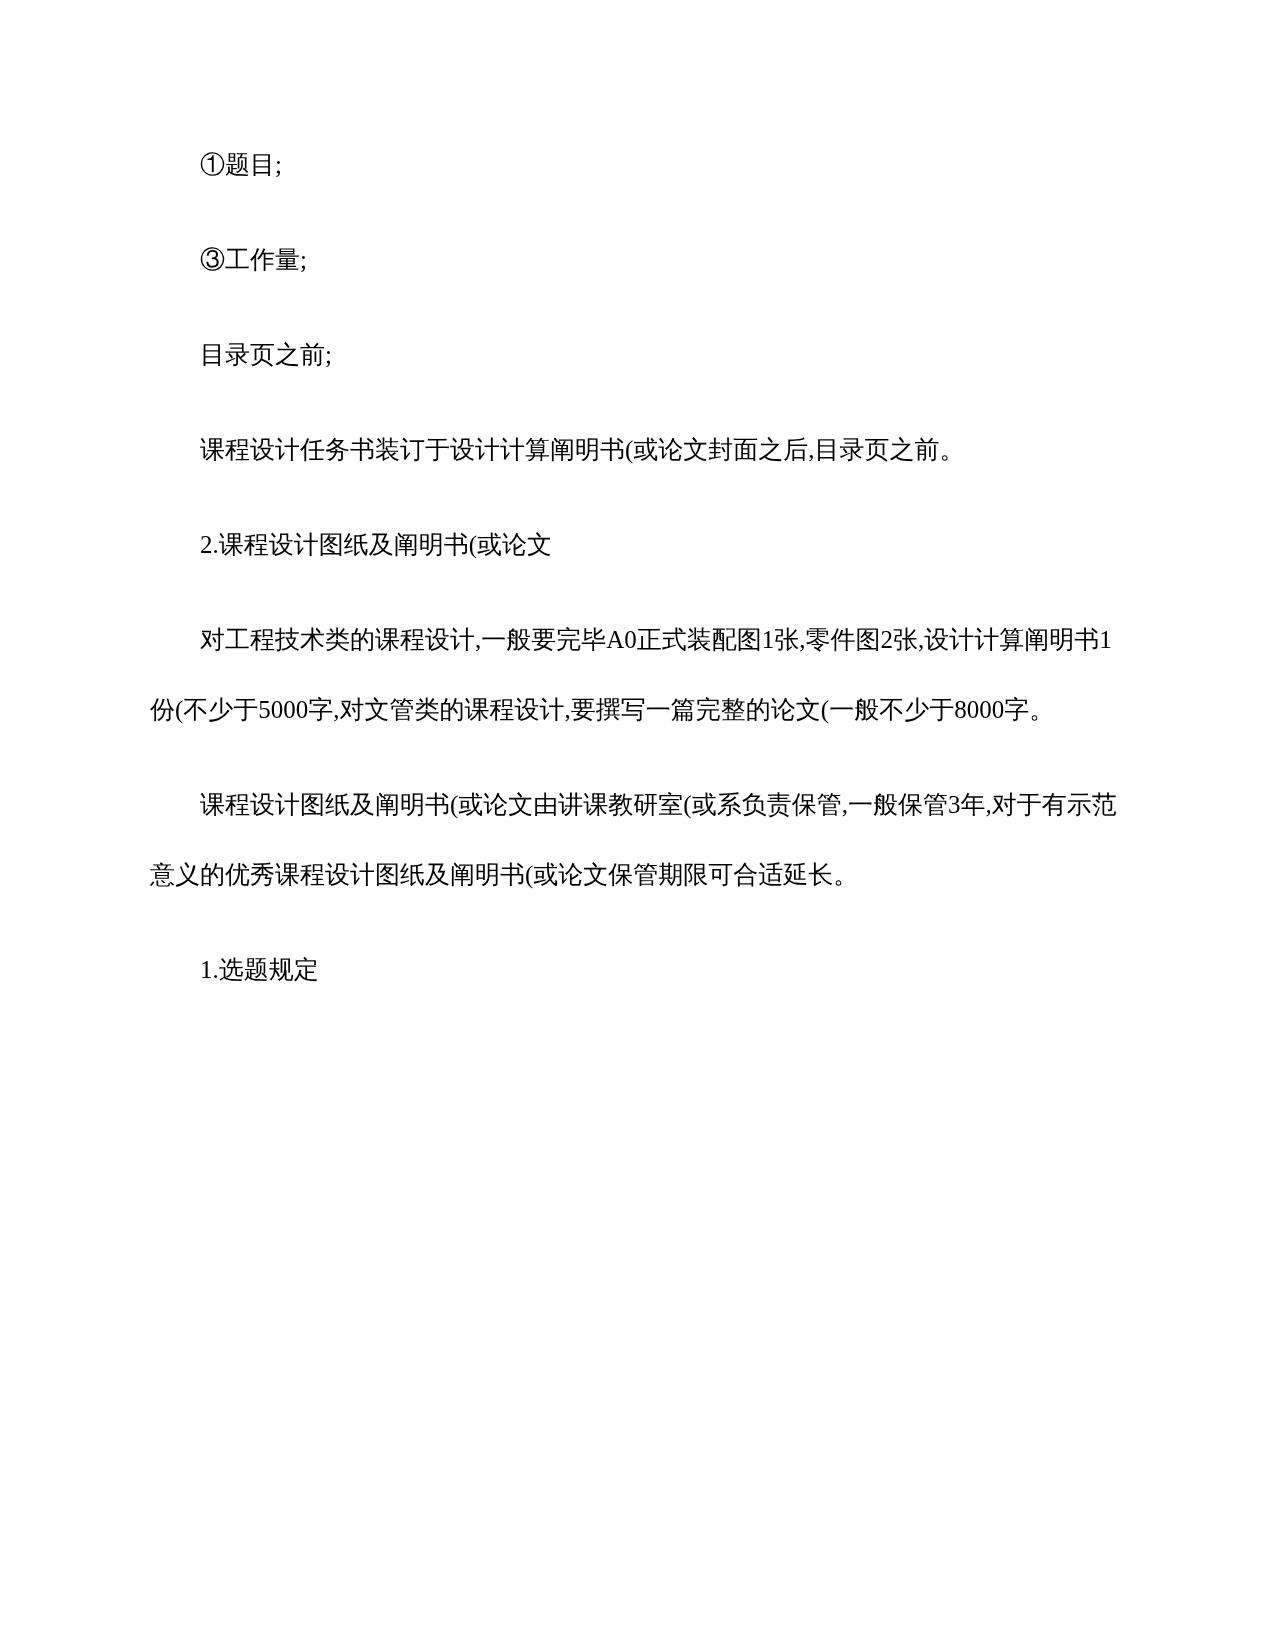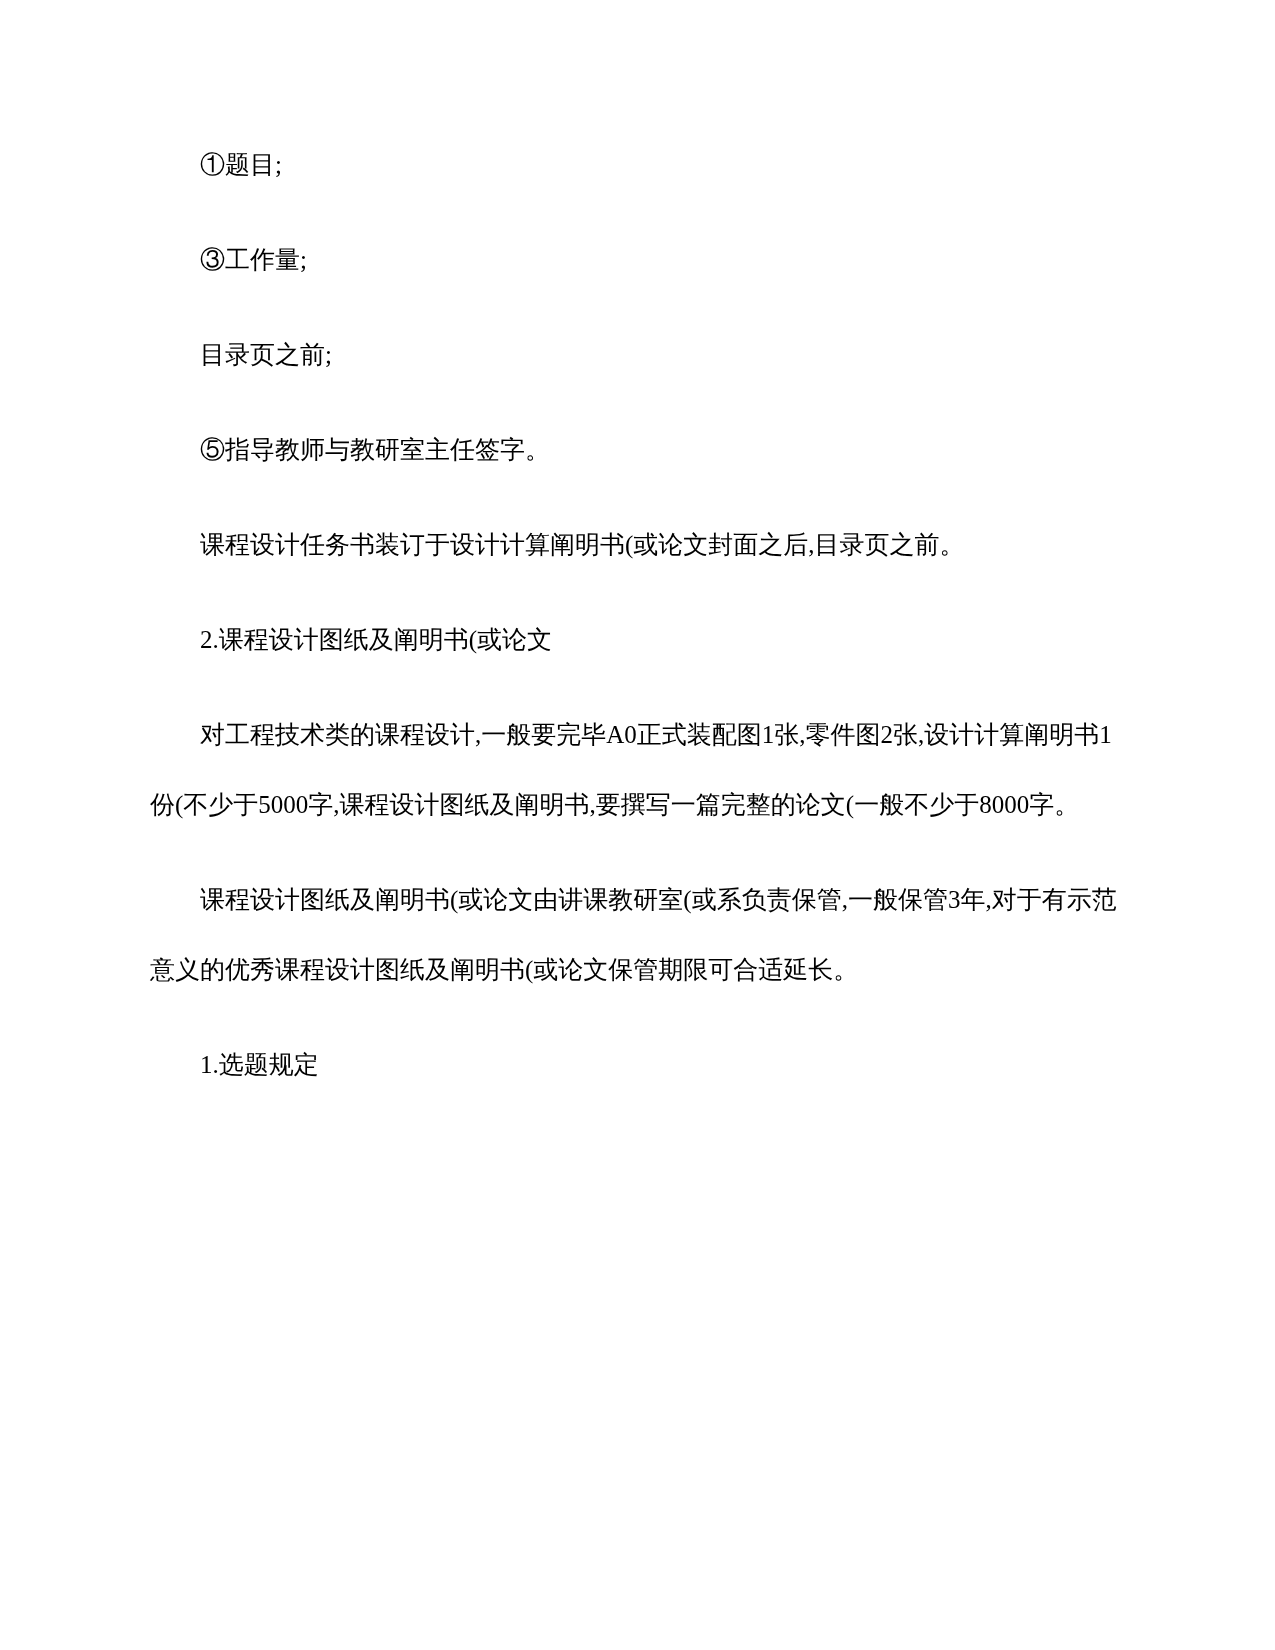--- a/index.html
+++ b/index.html
@@ -34,20 +34,19 @@
   }
 </style>
 </head>
 <body>
 
 <div class="page">
   <div class="doc-body" id="doc-body">
       <p>①题目;</p>
       <p>③工作量;</p>
       <p>目录页之前;</p>
-      <p>⑤指导教师与教研室主任签字。</p>
       <p>课程设计任务书装订于设计计算阐明书(或论文封面之后,目录页之前。</p>
       <p>2.课程设计图纸及阐明书(或论文</p>
-      <p>对工程技术类的课程设计,一般要完毕A0正式装配图1张,零件图2张,设计计算阐明书1份(不少于5000字,课程设计图纸及阐明书,要撰写一篇完整的论文(一般不少于8000字。</p>
+      <p>对工程技术类的课程设计,一般要完毕A0正式装配图1张,零件图2张,设计计算阐明书1份(不少于5000字,对文管类的课程设计,要撰写一篇完整的论文(一般不少于8000字。</p>
       <p>课程设计图纸及阐明书(或论文由讲课教研室(或系负责保管,一般保管3年,对于有示范意义的优秀课程设计图纸及阐明书(或论文保管期限可合适延长。</p>
       <p>1.选题规定</p>
     </div>
 </div>
 
 </body></html>

